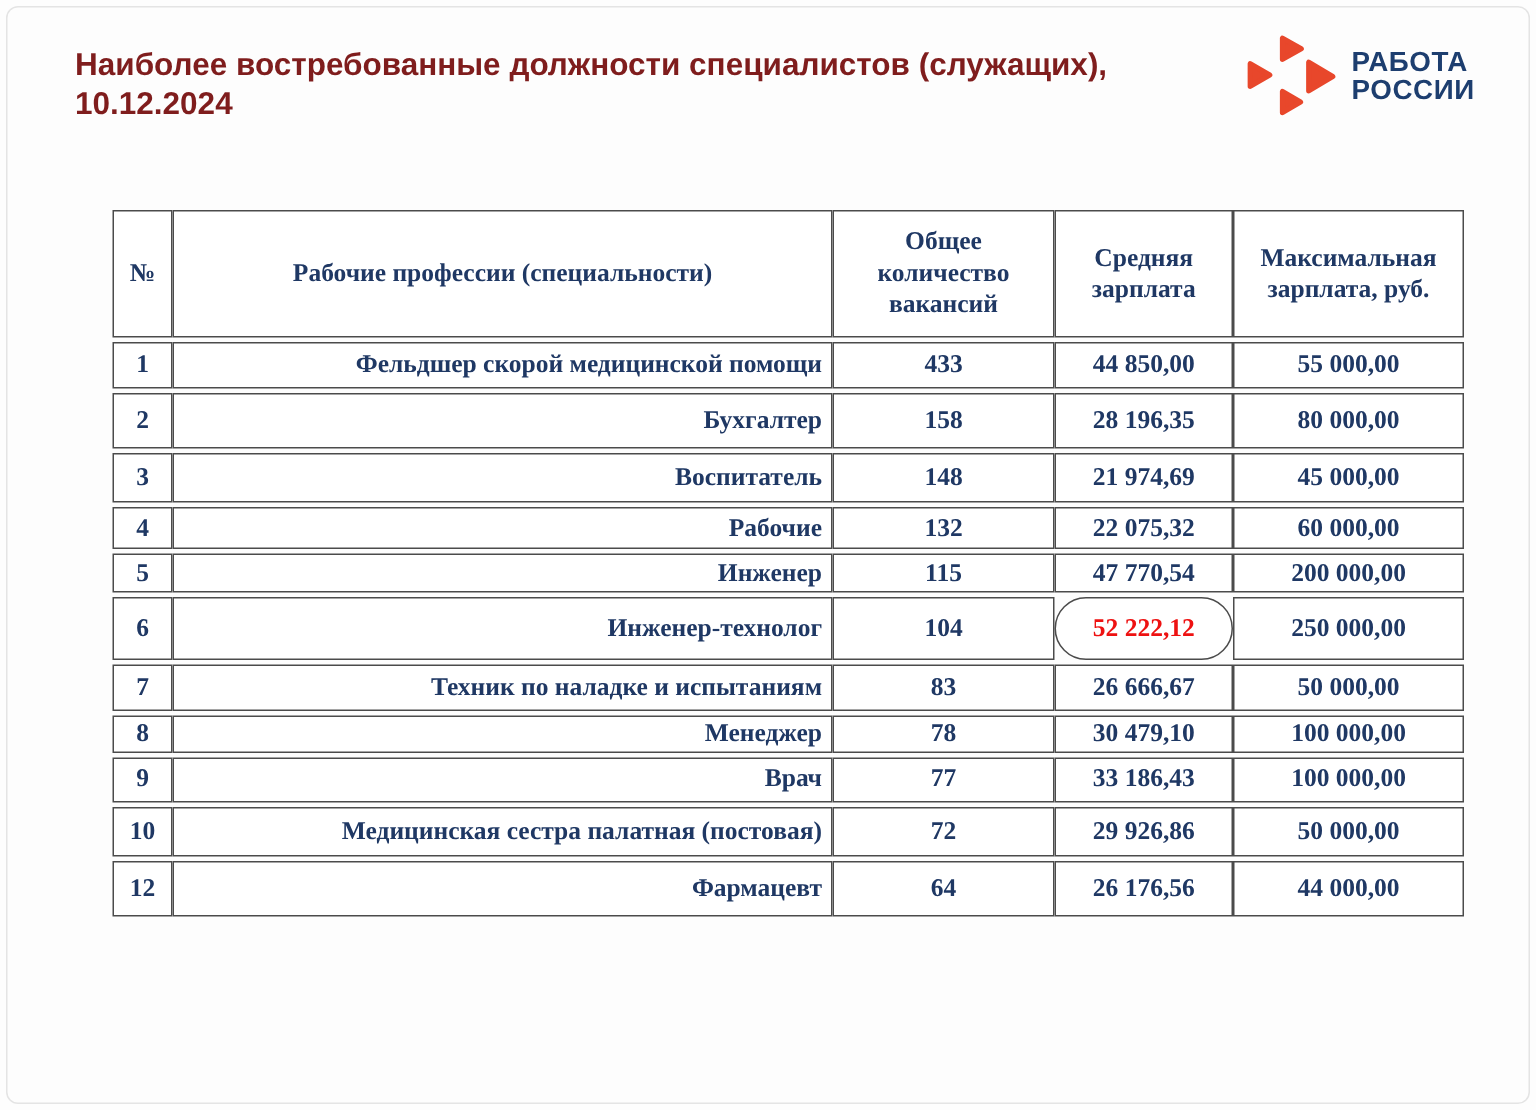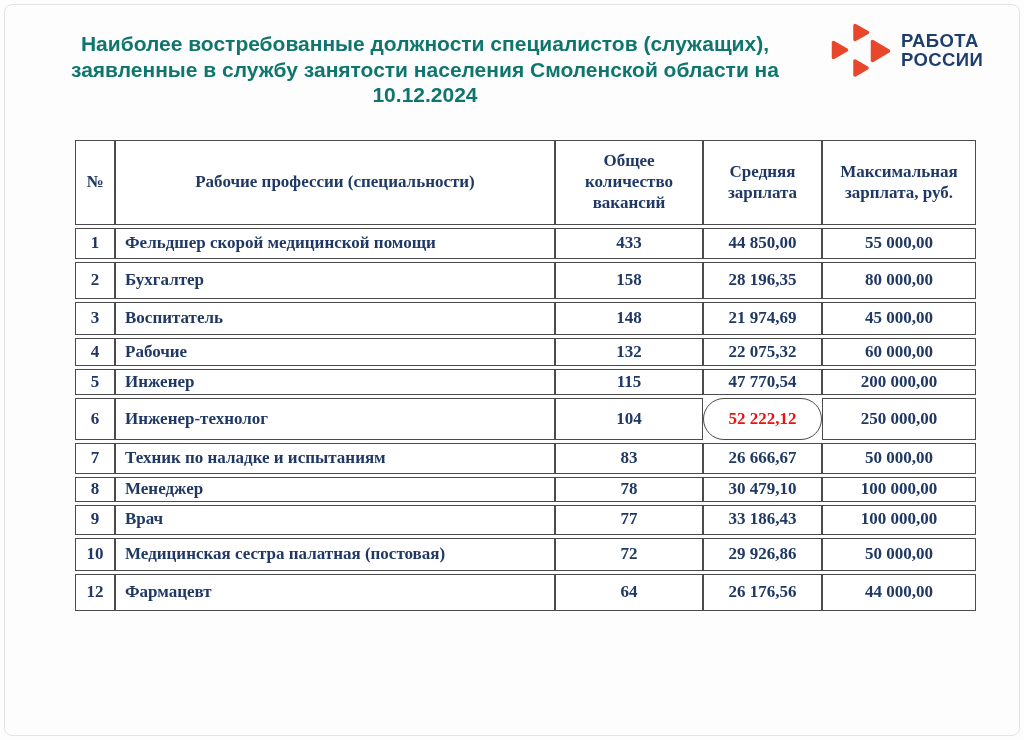--- a/index.html
+++ b/index.html
@@ -16,22 +16,21 @@
     border: 1px solid #e4e4e4;
     border-radius: 8px;
     pointer-events: none;
   }
   
   .title {
     position: absolute;
     left: 50px;
     top: 31px;
     width: 750px;
-    text-align: center;
-    color: #0f766e;
+    color: #7f1d1d;
     font-size: 21px;
     font-weight: bold;
     line-height: 1.22;
   }
   .logo {
     position: absolute;
     left: 830px;
     top: 21px;
     display: flex;
     align-items: center;
@@ -67,21 +66,21 @@
     font-size: 17px;
     font-weight: bold;
     text-align: center;
     vertical-align: middle;
     padding: 1px 6px;
     line-height: 1.22;
     white-space: nowrap;
     overflow: hidden;
   }
   thead th { height: 85px; white-space: normal; }
-  td.profession { text-align: left; padding-left: 9px; }
+  td.profession { text-align: right; padding-left: 9px; }
   tbody tr:nth-child(1)  td { height: 31px; }
   tbody tr:nth-child(2)  td { height: 37px; }
   tbody tr:nth-child(3)  td { height: 33px; }
   tbody tr:nth-child(4)  td { height: 28px; }
   tbody tr:nth-child(5)  td { height: 26px; }
   tbody tr:nth-child(6)  td { height: 42px; }
   tbody tr:nth-child(7)  td { height: 31px; }
   tbody tr:nth-child(8)  td { height: 23px; }
   tbody tr:nth-child(9)  td { height: 30px; }
   tbody tr:nth-child(10) td { height: 33px; }
@@ -89,21 +88,20 @@
   tbody tr:nth-child(12) td { height: 33px; }
   td.highlight { color: #ee1111; border-radius: 21px; }
 </style>
 </head>
 <body>
 
 <div class="slide-border"></div>
 
 <div class="title">
   <div>Наиболее востребованные должности специалистов (служащих),</div>
-  <div>заявленные в службу занятости населения Смоленской области на</div>
   <div>10.12.2024</div>
 </div>
 
 <div class="logo">
   <svg class="logo-mark" viewBox="0 0 62 58" xmlns="http://www.w3.org/2000/svg">
     <g fill="#e8472b" stroke="#e8472b" stroke-width="3.5" stroke-linejoin="round">
       <path d="M25 4.5 L25 18.5 L37.5 11.5 Z"></path>
       <path d="M3.5 21.5 L3.5 36.5 L16.5 29 Z"></path>
       <path d="M42.5 20.5 L42.5 39.5 L58.5 30 Z"></path>
       <path d="M25 40 L25 54 L37 47 Z"></path>

